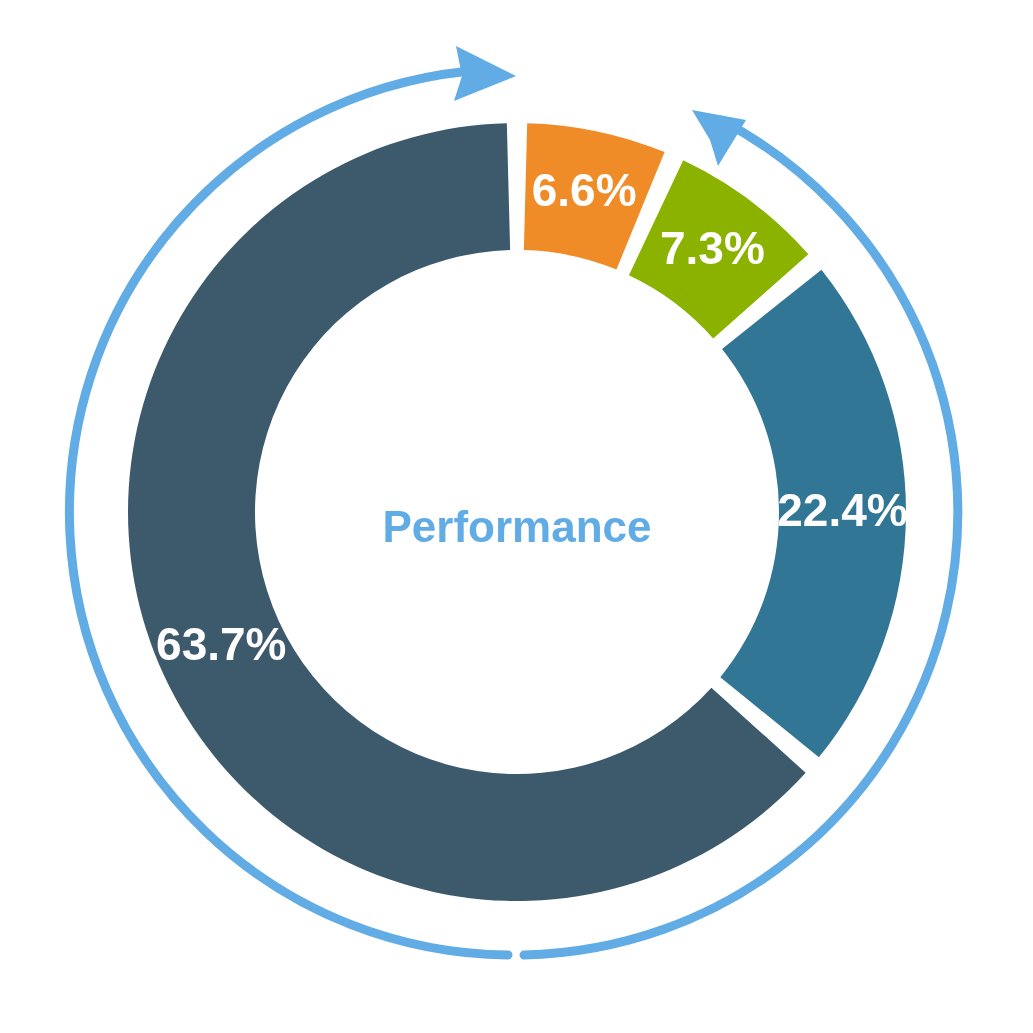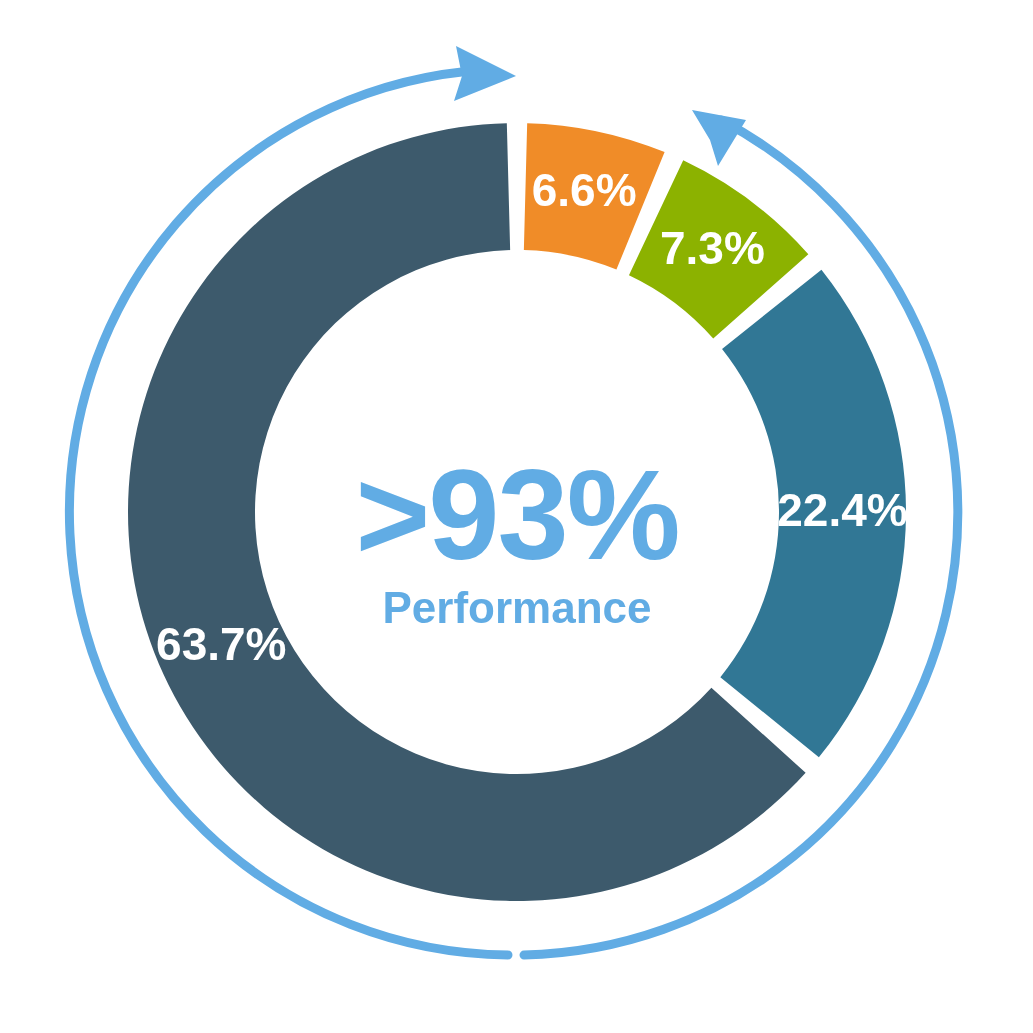--- a/index.html
+++ b/index.html
@@ -89,19 +89,18 @@
 
     <g>
       <text id="lbl-0" class="seg-label" font-size="46" x="584.1194623466031" y="193.49532534937117" fill="#ffffff">6.6%</text>
       <text id="lbl-1" class="seg-label" font-size="46" x="712.4367833435753" y="251.70264366245203" fill="#ffffff">7.3%</text>
       <text id="lbl-2" class="seg-label" font-size="46" x="842.4955381265374" y="513.7043062271271" fill="#ffffff">22.4%</text>
       <text id="lbl-3" class="seg-label" font-size="46" x="221.28058821505203" y="648.0157325222505" fill="#ffffff">63.7%</text>
     </g>
   </svg>
 
   <div class="center-block">
-    <div class="center-headline">&gt;93%</div>
     <div class="center-sub">
       <span>Performance</span><br>
     </div>
   </div>
 
 </div>
 
 </body></html>

